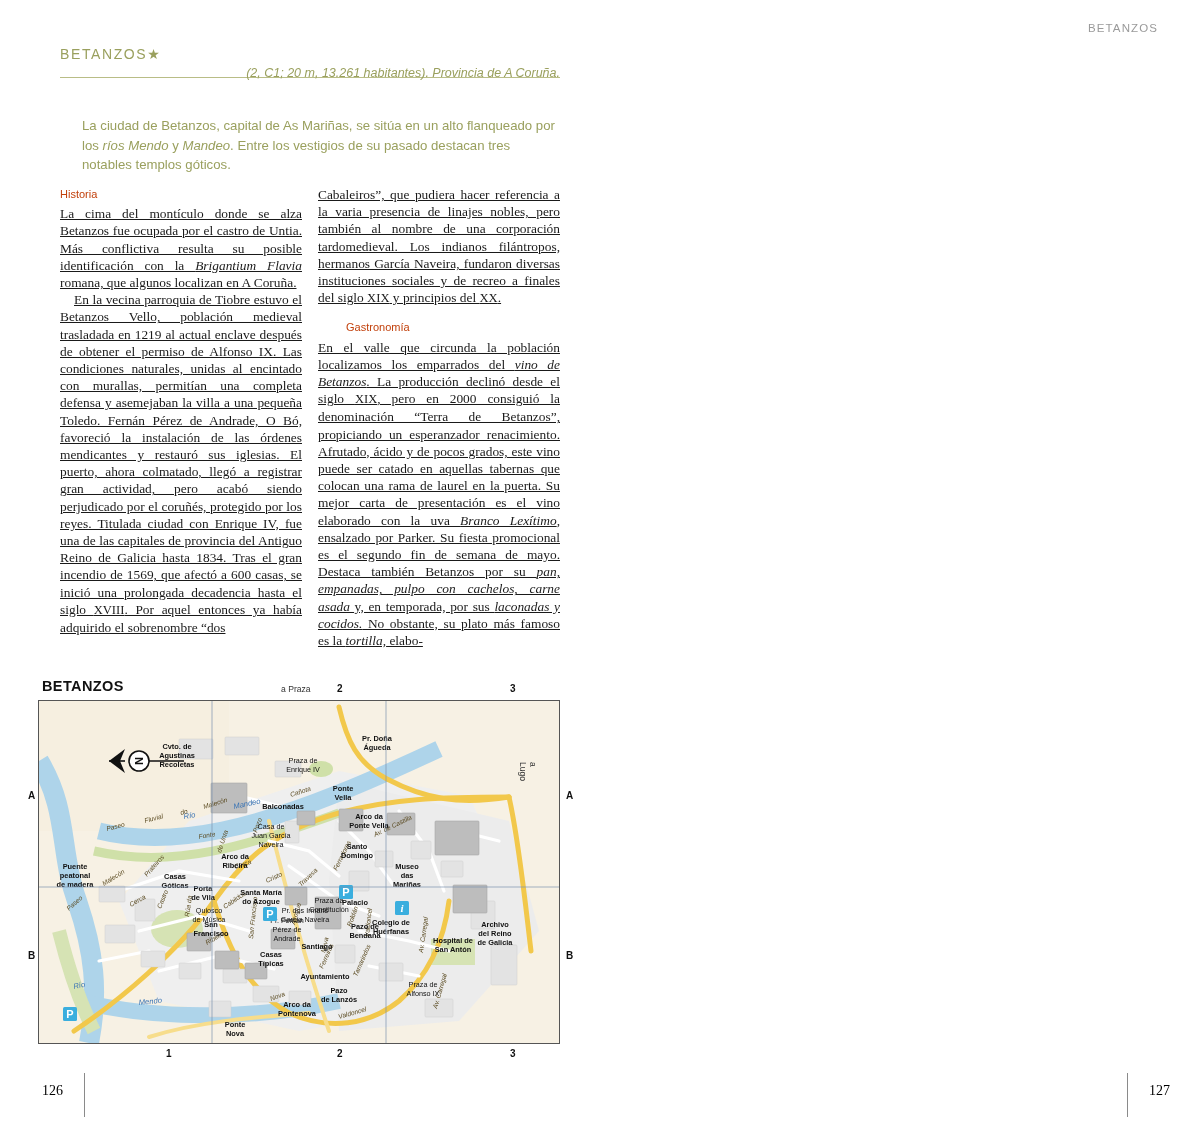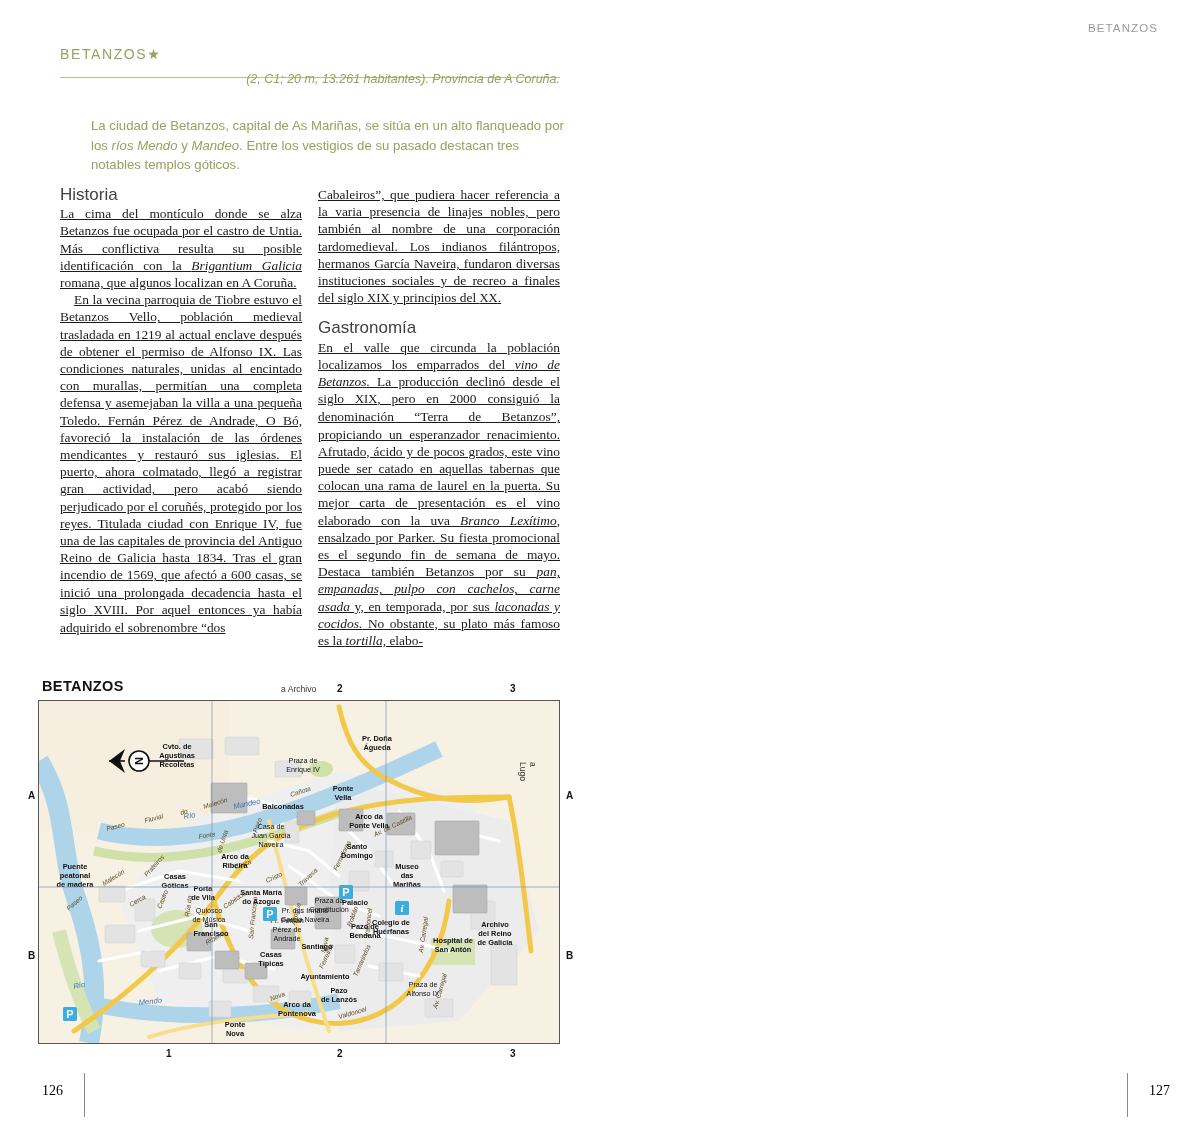--- a/index.html
+++ b/index.html
@@ -26,47 +26,47 @@
   .town-title{
     position:absolute;left:60px;top:46px;
     font-size:14px;letter-spacing:1.6px;color:#9aa05e;
     font-weight:400;
   }
   .title-rule{
     position:absolute;left:60px;top:77px;width:500px;height:1px;
     background:#b9bd86;
   }
   .subtitle{
-    position:absolute;left:60px;top:72px;width:500px;
+    position:absolute;left:60px;top:66px;width:500px;
     text-align:right;
     font-size:12.5px;font-style:italic;color:#9aa05e;
   }
   .lead{
-    position:absolute;left:91px;top:116px;width:478px;
+    position:absolute;left:82px;top:116px;width:478px;
     font-size:13.2px;line-height:19.5px;color:#9aa05e;
   }
   .lead i{font-style:italic;}
 
   
   .col{
     position:absolute;
     font-family:"Liberation Serif", serif;
     font-size:13.4px;line-height:17.2px;color:#1a1a1a;
     text-align:justify;
   }
   .col p{margin:0;text-decoration:underline;}
   .col p + p{text-indent:14px;}
   .col i{font-style:italic;}
   .sc{font-variant:small-caps;font-size:12.6px;}
   .subhead{
     font-family:"Liberation Sans",sans-serif;
-    font-size:17px;color:#404040;margin:0 0 2px 0;
+    font-size:11px;color:#c2410c;margin:0 0 2px 0;
     text-align:left;
   }
-  .subhead.spaced{margin-top:12px;}
+  .subhead.spaced{margin-top:12px;margin-left:28px;}
 
   #l-col1{left:60px;top:186px;width:242px;}
   #l-col2{left:318px;top:186px;width:242px;}
 
   
   .map-wrap{position:absolute;left:38px;top:678px;width:524px;height:390px;}
   .map-title{
     position:absolute;left:4px;top:0px;
     font-family:"Liberation Sans",sans-serif;
     font-weight:bold;font-size:14.5px;letter-spacing:.4px;color:#111;
@@ -105,21 +105,21 @@
 
   <div class="left-page">
 
     <div class="town-title">BETANZOS★</div>
     <div class="title-rule"></div>
     <div class="subtitle">(2, C1; 20 m, 13.261 habitantes). Provincia de A Coruña.</div>
     <div class="lead">La ciudad de Betanzos, capital de As Mariñas, se sitúa en un alto flanqueado por los <i>ríos Mendo</i> y <i>Mandeo</i>. Entre los vestigios de su pasado destacan tres notables templos góticos.</div>
 
     <div class="col" id="l-col1">
       <div class="subhead">Historia</div>
-      <p>La cima del montículo donde se alza Betanzos fue ocupada por el castro de Untia. Más conflictiva resulta su posible identificación con la <i>Brigantium Galicia</i> romana, que algunos localizan en A Coruña.</p>
+      <p>La cima del montículo donde se alza Betanzos fue ocupada por el castro de Untia. Más conflictiva resulta su posible identificación con la <i>Brigantium Flavia</i> romana, que algunos localizan en A Coruña.</p>
       <p>En la vecina parroquia de Tiobre estuvo el Betanzos Vello, población medieval trasladada en 1219 al actual enclave después de obtener el permiso de Alfonso IX. Las condiciones naturales, unidas al encintado con murallas, permitían una completa defensa y asemejaban la villa a una pequeña Toledo. Fernán Pérez de Andrade, O Bó, favoreció la instalación de las órdenes mendicantes y restauró sus iglesias. El puerto, ahora colmatado, llegó a registrar gran actividad, pero acabó siendo perjudicado por el coruñés, protegido por los reyes. Titulada ciudad con Enrique IV, fue una de las capitales de provincia del Antiguo Reino de Galicia hasta 1834. Tras el gran incendio de 1569, que afectó a 600 casas, se inició una prolongada decadencia hasta el siglo <span class="sc">XVIII</span>. Por aquel entonces ya había adquirido el sobrenombre “dos</p>
     </div>
 
     <div class="col" id="l-col2">
       <p>Cabaleiros”, que pudiera hacer referencia a la varia presencia de linajes nobles, pero también al nombre de una corporación tardomedieval. Los indianos filántropos, hermanos García Naveira, fundaron diversas instituciones sociales y de recreo a finales del siglo <span class="sc">XIX</span> y principios del <span class="sc">XX</span>.</p>
       <div class="subhead spaced">Gastronomía</div>
       <p>En el valle que circunda la población localizamos los emparrados del <i>vino de Betanzos</i>. La producción declinó desde el siglo <span class="sc">XIX</span>, pero en 2000 consiguió la denominación “Terra de Betanzos”, propiciando un esperanzador renacimiento. Afrutado, ácido y de pocos grados, este vino puede ser catado en aquellas tabernas que colocan una rama de laurel en la puerta. Su mejor carta de presentación es el vino elaborado con la uva <i>Branco Lexítimo</i>, ensalzado por Parker. Su fiesta promocional es el segundo fin de semana de mayo. Destaca también Betanzos por su <i>pan, empanadas, pulpo con cachelos, carne asada</i> y, en temporada, por sus <i>laconadas y cocidos.</i> No obstante, su plato más famoso es la <i>tortilla,</i> elabo-</p>
     </div>
 
     <div class="map-wrap">
@@ -355,21 +355,21 @@
 
       <div class="map-gridlabel" style="left:299px;top:5px;">2</div>
       <div class="map-gridlabel" style="left:472px;top:5px;">3</div>
       <div class="map-gridlabel" style="left:128px;top:370px;">1</div>
       <div class="map-gridlabel" style="left:299px;top:370px;">2</div>
       <div class="map-gridlabel" style="left:472px;top:370px;">3</div>
       <div class="map-gridlabel" style="left:-10px;top:112px;">A</div>
       <div class="map-gridlabel" style="left:528px;top:112px;">A</div>
       <div class="map-gridlabel" style="left:-10px;top:272px;">B</div>
       <div class="map-gridlabel" style="left:528px;top:272px;">B</div>
-      <div class="map-edge" style="left:243px;top:6px;">a Archivo</div>
+      <div class="map-edge" style="left:243px;top:6px;">a Praza</div>
       <div class="map-edge" style="left:500px;top:84px;transform:rotate(90deg);transform-origin:left top;">a Lugo</div>
     </div>
 
     <div class="folio l">126</div>
     <div class="gutter-l"></div>
   </div>
 
   <div class="right-page">
 
     <div class="folio r">127</div>

